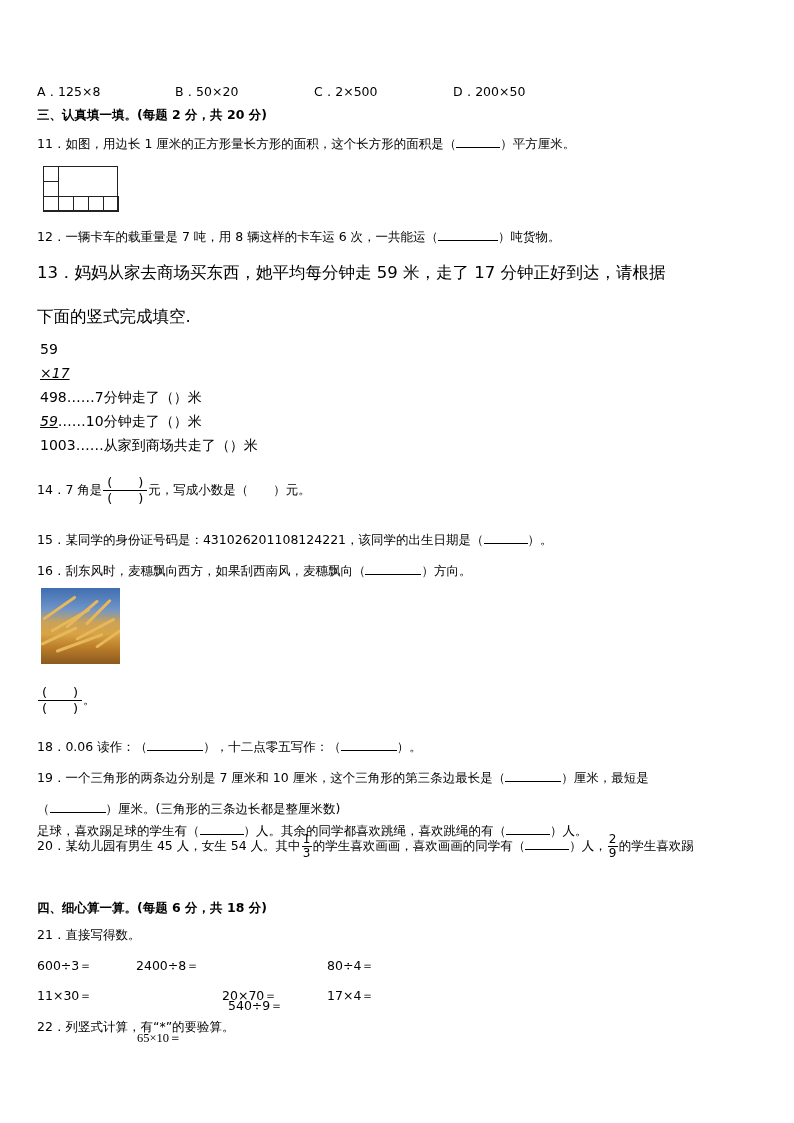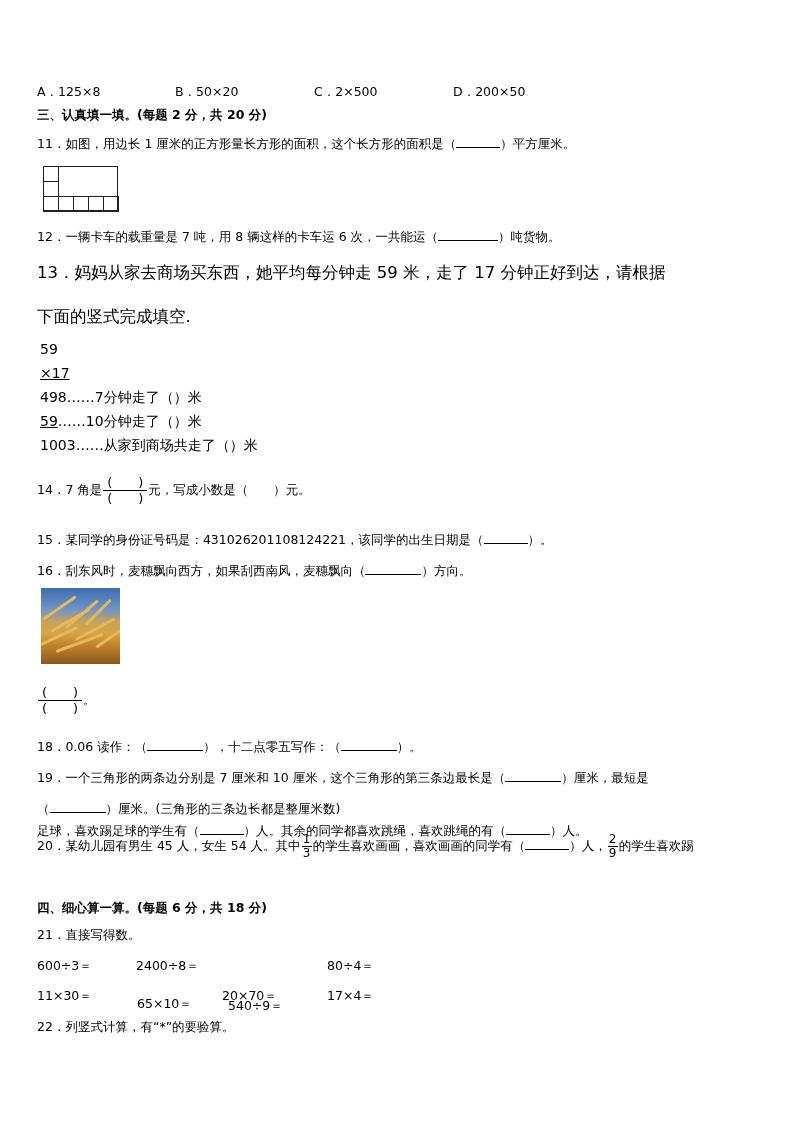--- a/index.html
+++ b/index.html
@@ -15,21 +15,21 @@
   .frac .bar { display: block; border-top: 1px solid #000; }
   .frac-small .num, .frac-small .den { line-height: 13px; font-size: 12px; }
   .grid { position: absolute; left: 43px; top: 166px; width: 75px; height: 45px;
           border: 1.5px solid #222; box-sizing: border-box; }
   .grid div { position: absolute; border: 1.5px solid #222; box-sizing: border-box; }
   .wheat { position: absolute; left: 41px; top: 588px; width: 79px; height: 76px;
            background: linear-gradient(180deg, #3f6db0 0%, #6f95c8 28%, #c9a25a 45%, #d8a445 60%, #b87a28 80%, #8a5a20 100%);
            overflow: hidden; }
   .wheat span { position: absolute; height: 3px; border-radius: 2px; background: #e7b85a; transform-origin: left center; }
   .calc { position: absolute; font-size: 12.5px; white-space: nowrap; }
-  .u { text-decoration: underline; }
+  .u { text-decoration: underline; font-style: italic; }
 </style>
 </head>
 <body>
 
 <div class="opt" style="left:37px;">A．125×8</div>
 <div class="opt" style="left:175px;">B．50×20</div>
 <div class="opt" style="left:314px;">C．2×500</div>
 <div class="opt" style="left:453px;">D．200×50</div>
 
 <div class="line bold" style="top:107px;">三、认真填一填。(每题 2 分，共 20 分)</div>
@@ -107,17 +107,17 @@
 </div>
 
 <div class="line bold" style="top:900px;">四、细心算一算。(每题 6 分，共 18 分)</div>
 
 <div class="line" style="top:927px;">21．直接写得数。</div>
 <div class="calc" style="left:37px; top:958px;">600÷3＝</div>
 <div class="calc" style="left:136px; top:958px;">2400÷8＝</div>
 <div class="calc" style="left:228px; top:958px;margin-top:40px;">540÷9＝</div>
 <div class="calc" style="left:327px; top:958px;">80÷4＝</div>
 <div class="calc" style="left:37px; top:988px;">11×30＝</div>
-<div class="calc" style="left:137px; top:996px;">65×10＝</div>
+<div class="calc" style="left:137px; top:1030px;font-family:Liberation Serif, serif;">65×10＝</div>
 <div class="calc" style="left:222px; top:988px;">20×70＝</div>
 <div class="calc" style="left:327px; top:988px;">17×4＝</div>
 
 <div class="line" style="top:1019px;">22．列竖式计算，有“*”的要验算。</div>
 
 </body></html>

